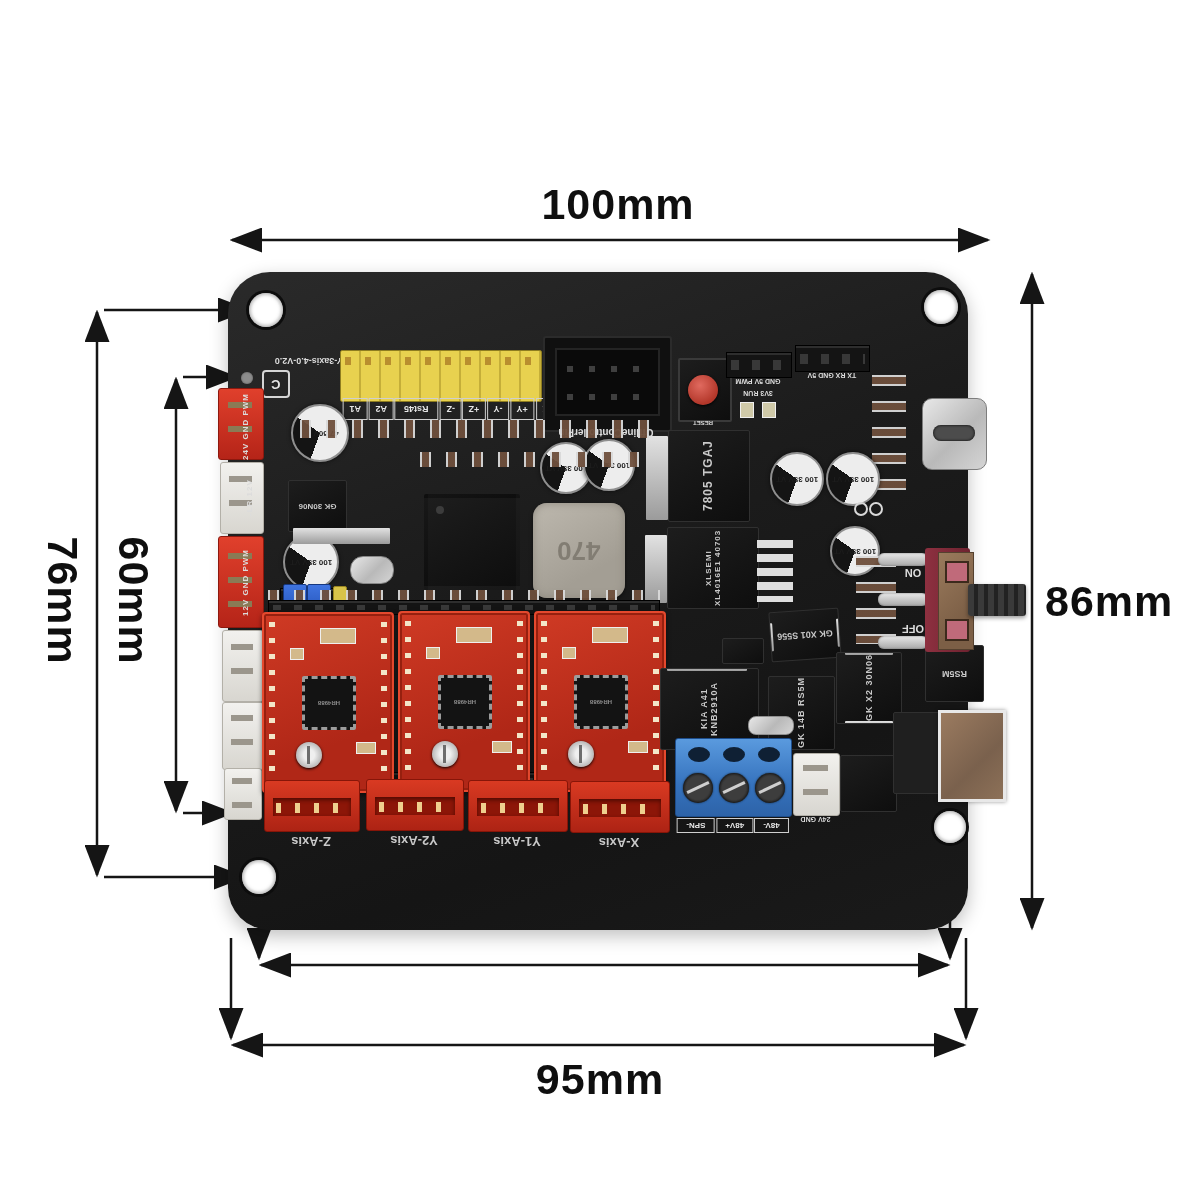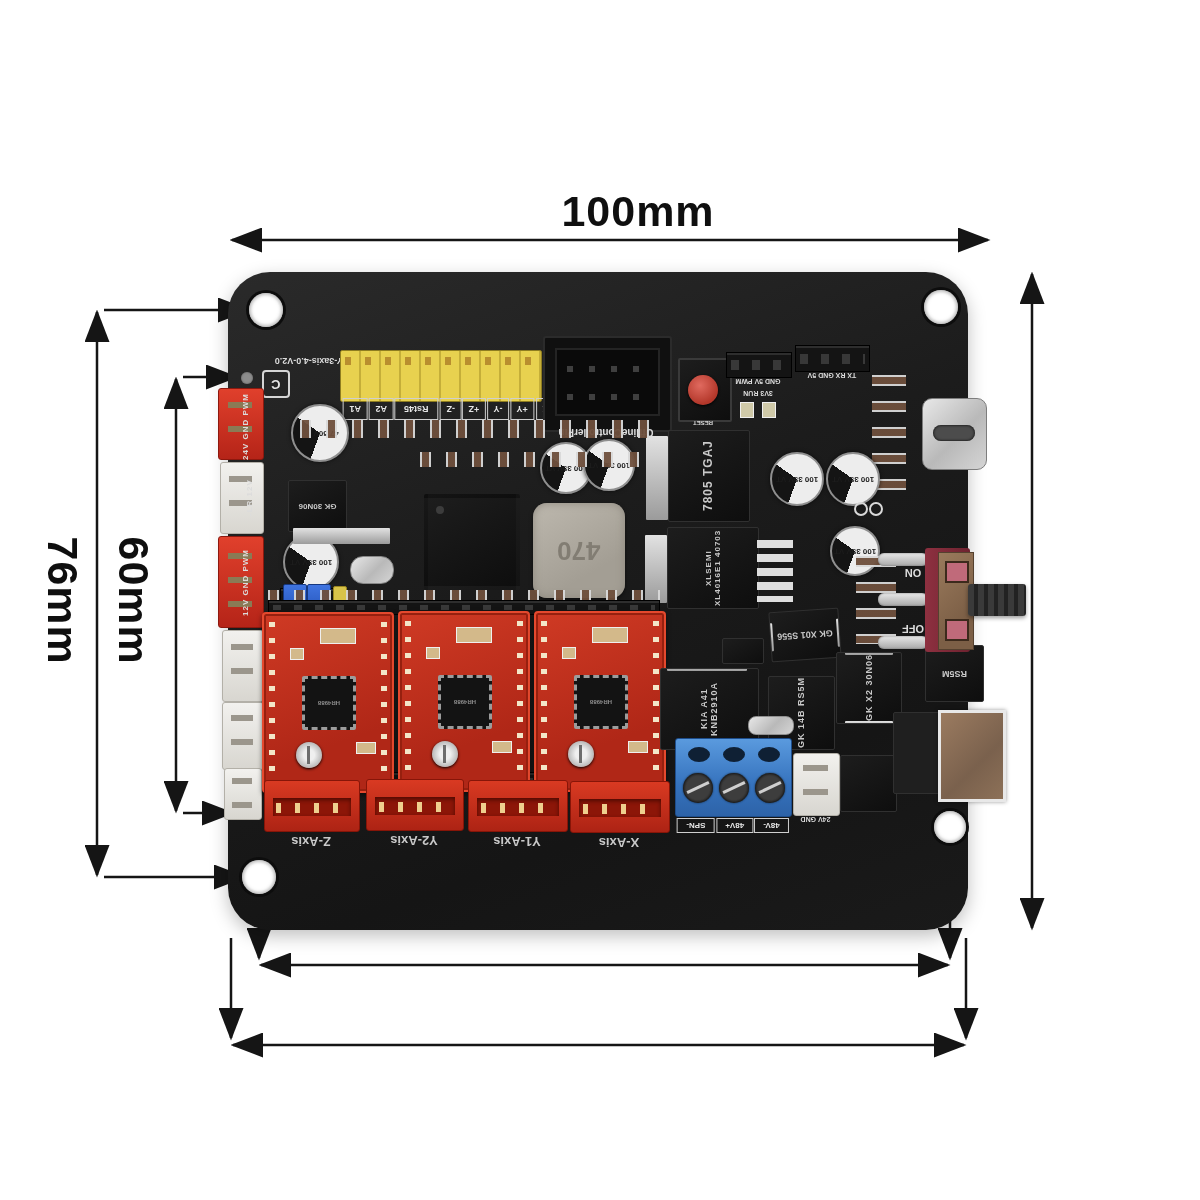--- a/index.html
+++ b/index.html
@@ -107,23 +107,25 @@
       <line x1="183" y1="813" x2="232" y2="813" marker-end="url(#ah)"></line>
       <line x1="261" y1="965" x2="948" y2="965" marker-start="url(#ahs)" marker-end="url(#ah)"></line>
       <line x1="259" y1="893" x2="259" y2="958" marker-start="url(#ahs)" marker-end="url(#ah)"></line>
       <line x1="950" y1="843" x2="950" y2="958" marker-start="url(#ahs)" marker-end="url(#ah)"></line>
       <line x1="233" y1="1045" x2="964" y2="1045" marker-start="url(#ahs)" marker-end="url(#ah)"></line>
       <line x1="231" y1="938" x2="231" y2="1038" marker-end="url(#ah)"></line>
       <line x1="966" y1="938" x2="966" y2="1038" marker-end="url(#ah)"></line>
     </g>
   </svg>
 
-  <div class="dim" style="left:518px;top:180px;width:240px;margin-top:7px;">100mm</div>
+  <div class="dim" style="left:498px;top:180px;width:240px;">100mm</div>
+  <div class="dim" style="left:1045px;top:577px;width:150px;text-align:left;">86mm</div>
   <div class="dim rot" style="left:2px;top:572px;width:120px;">76mm</div>
   <div class="dim rot" style="left:73px;top:572px;width:120px;">60mm</div>
+  <div class="dim" style="left:480px;top:1055px;width:240px;">95mm</div>
 
   <div class="pcb">
 
     <div class="hole" style="left:21px;top:21px;width:34px;height:34px;"></div>
     <div class="hole" style="left:696px;top:18px;width:34px;height:34px;"></div>
     <div class="hole" style="left:14px;top:588px;width:34px;height:34px;"></div>
     <div class="hole" style="left:706px;top:539px;width:32px;height:32px;"></div>
     <div class="pad" style="left:13px;top:100px;width:12px;height:12px;"></div>
     <div class="pad" style="left:10px;top:534px;width:14px;height:14px;"></div>
 

